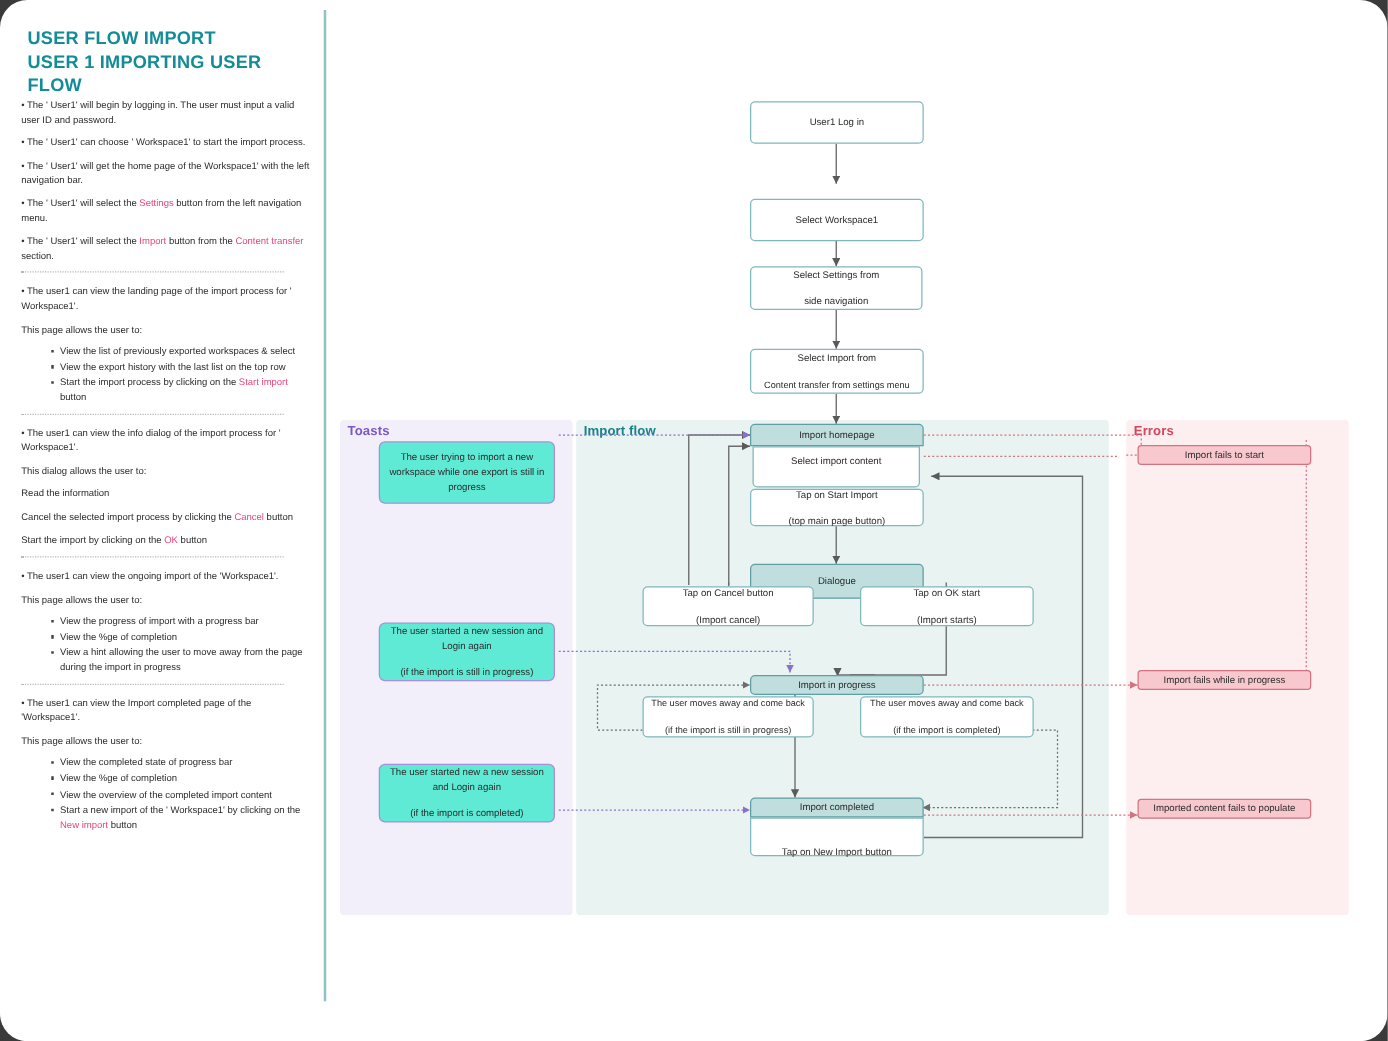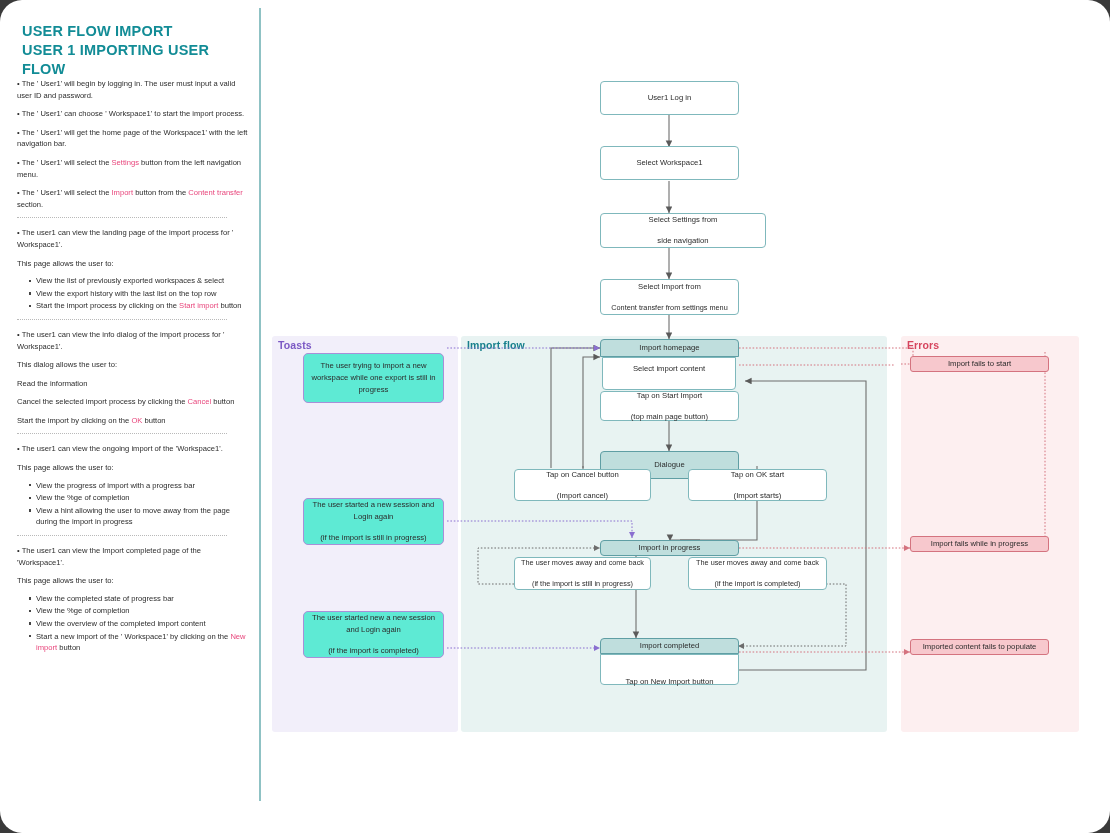--- a/index.html
+++ b/index.html
@@ -11,21 +11,21 @@
   #canvas{position:absolute;inset:0;}
 
   
   .side-rule{position:absolute;left:259px;top:8px;width:2px;height:793px;background:#8fc2c4;}
   .title{position:absolute;left:22px;top:22px;width:230px;color:#128c96;
          font-size:14.5px;font-weight:bold;line-height:19px;letter-spacing:.2px;}
   .notes{position:absolute;left:17px;top:78px;width:232px;color:#2c2c2c;font-size:7.6px;line-height:11.6px;}
   .notes p{margin:0 0 7px 0;}
   .notes .tight{margin:0 0 6px 0;}
   .notes ul{margin:0 0 7px 0;padding-left:12px;list-style:none;}
-  .notes li{margin:0 0 1px 0;position:relative;padding-left:7px;}
+  .notes li{margin:0 0 1px 12px;position:relative;padding-left:7px;}
   .notes li:before{content:"";position:absolute;left:0;top:4.4px;width:2.4px;height:2.4px;background:#444;}
   .pink{color:#e8467c;}
   .sep{height:0;border-top:1.4px dotted #b9b9b9;margin:4px 0 9px 0;width:210px;}
 
   
   .lane{position:absolute;border-radius:3px;}
   .lane-toasts{left:272px;top:336px;width:186px;height:396px;background:#f2effa;}
   .lane-flow{left:461px;top:336px;width:426px;height:396px;background:#e8f3f2;}
   .lane-errors{left:901px;top:336px;width:178px;height:396px;background:#fdeff0;}
   .lane-title{position:absolute;font-size:10.5px;font-weight:bold;letter-spacing:.1px;}
@@ -161,24 +161,24 @@
     <path d="M901,364 L920,364" stroke="#d4737f" stroke-width="1" fill="none" stroke-dasharray="1.6,1.8" marker-end="url(#arR)"></path>
     <path d="M739,365 L895,365" stroke="#d4737f" stroke-width="1" fill="none" stroke-dasharray="1.6,1.8"></path>
     <path d="M739,548 L910,548" stroke="#d4737f" stroke-width="1" fill="none" stroke-dasharray="1.6,1.8" marker-end="url(#arR)"></path>
     <path d="M739,652 L910,652" stroke="#d4737f" stroke-width="1" fill="none" stroke-dasharray="1.6,1.8" marker-end="url(#arR)"></path>
     <path d="M1045,352 L1045,544 L1040,544" stroke="#d4737f" stroke-width="1" fill="none" stroke-dasharray="1.6,1.8"></path>
   </svg>
 
   <div class="node n-teal" style="left:600px;top:81px;width:139px;height:34px;">
     <span>User1 Log in</span>
   </div>
-  <div class="node n-teal" style="left:600px;top:146px;width:139px;height:34px;">
+  <div class="node n-teal" style="left:600px;top:159px;width:139px;height:34px;">
     <span>Select Workspace1</span>
   </div>
-  <div class="node n-teal two-line" style="left:600px;top:213px;width:166px;height:35px;">
+  <div class="node n-teal two-line" style="left:600px;top:213px;width:138px;height:35px;">
     <span>Select Settings from</span>
     <span>side navigation</span>
   </div>
   <div class="node n-teal two-line" style="left:600px;top:279px;width:139px;height:36px;">
     <span>Select Import from</span>
     <span style="font-size:7.3px">Content transfer from settings menu</span>
   </div>
 
   <div class="node n-teal-head" style="left:600px;top:339px;width:139px;height:18px;border-radius:4px 4px 0 0;">
     <span>Import homepage</span>

